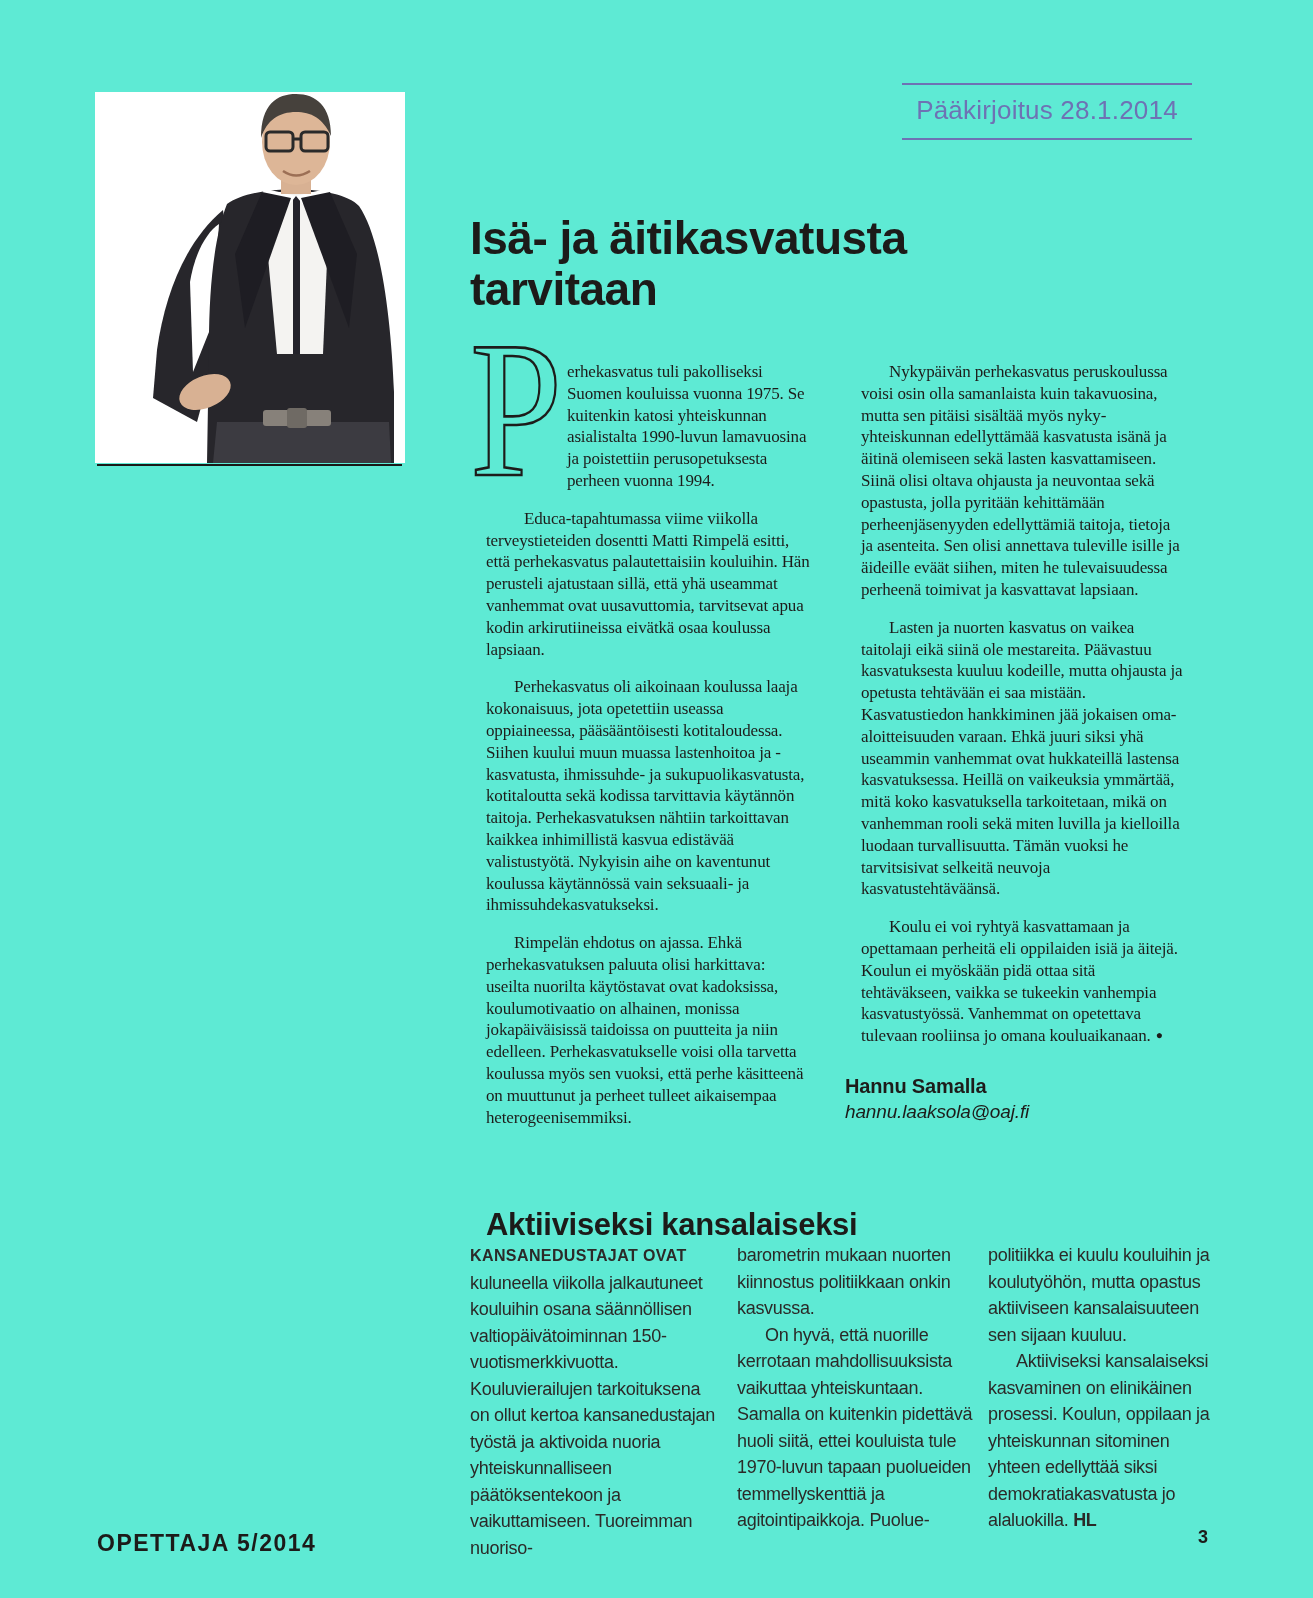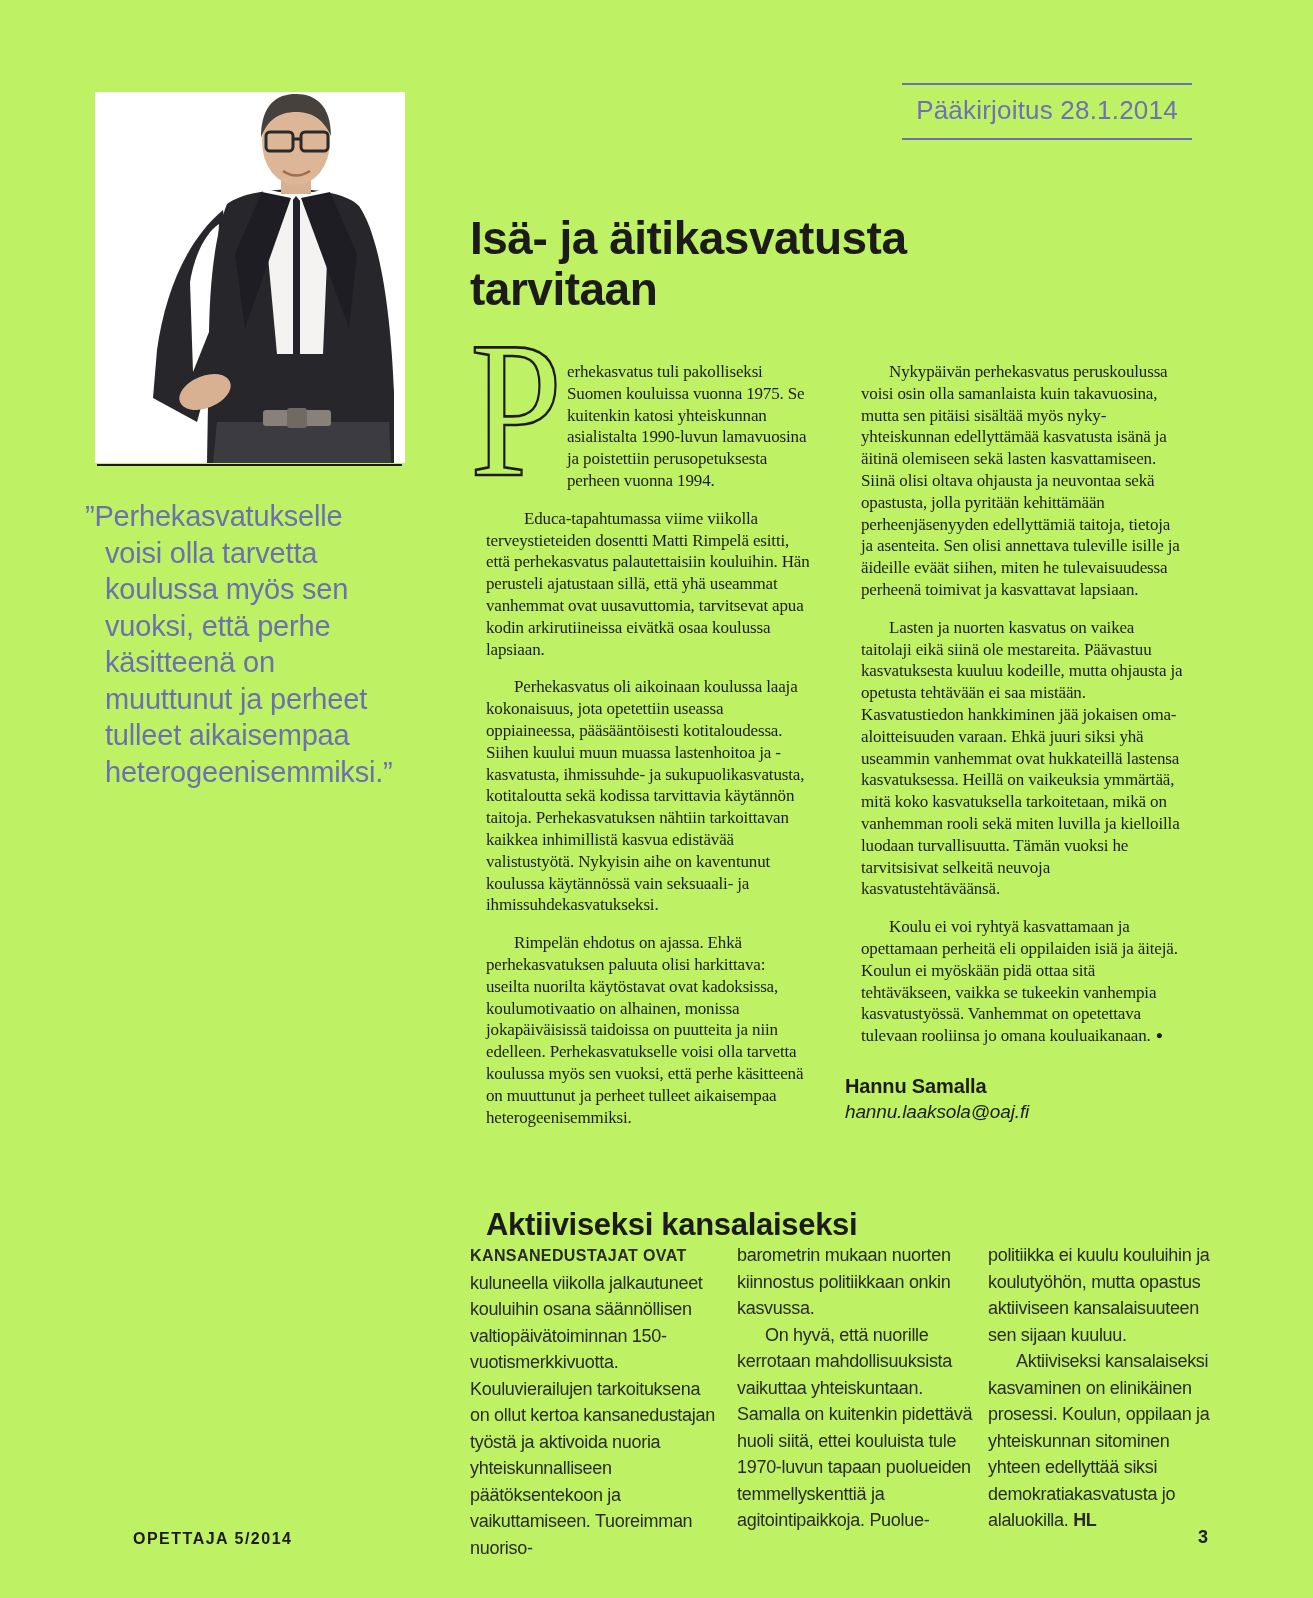--- a/index.html
+++ b/index.html
@@ -1,16 +1,16 @@
 <!DOCTYPE html>
 <html lang="fi"><head>
 <meta charset="utf-8">
 <style>
   html,body{margin:0;padding:0;background:#ffffff;}
-  .page{position:relative;width:1313px;height:1598px;background:#bef264;overflow:hidden;
+  .page{position:relative;width:1313px;height:1598px;background:#5eead4;overflow:hidden;
         font-family:"Liberation Sans",sans-serif;color:#1d1c1a;}
 
   
   .edition{position:absolute;left:902px;top:83px;width:290px;
            border-top:2px solid #6e72b4;border-bottom:2px solid #6e72b4;
            text-align:center;padding:10px 0 12px 0;}
   .edition span{font-size:26px;color:#6e72b4;letter-spacing:0.2px;}
 
   
   .photo{position:absolute;left:95px;top:92px;width:310px;height:371px;}
@@ -48,22 +48,22 @@
   .bcol{position:absolute;top:1242px;width:248px;
         font-size:18px;line-height:26.5px;letter-spacing:-0.3px;color:#2b2a28;}
   .bcol1{left:470px;}
   .bcol2{left:737px;}
   .bcol3{left:988px;width:236px;}
   .bcol p{margin:0;}
   .leadin{font-weight:700;font-size:16px;letter-spacing:0.4px;}
   .sig{font-weight:700;}
 
   
-  .footer-left{position:absolute;left:97px;top:1530px;font-size:16px;font-weight:700;
-               letter-spacing:1.5px;color:#1c1b19;margin-left:36px;}
+  .footer-left{position:absolute;left:97px;top:1530px;font-size:23px;font-weight:700;
+               letter-spacing:1.5px;color:#1c1b19;}
   .footer-right{position:absolute;left:1198px;top:1527px;font-size:18px;font-weight:700;color:#1c1b19;}
 </style>
 </head>
 <body>
 
 <div class="page">
 
   <div class="edition">
     <span>Pääkirjoitus 28.1.2014</span>
   </div>
@@ -103,21 +103,20 @@
 
       <rect x="171" y="40" width="27" height="19" rx="4" fill="none" stroke="#2a2a2a" stroke-width="3"></rect>
       <rect x="206" y="40" width="27" height="19" rx="4" fill="none" stroke="#2a2a2a" stroke-width="3"></rect>
       <line x1="198" y1="47" x2="206" y2="47" stroke="#2a2a2a" stroke-width="3"></line>
 
       <path d="M188 79 Q201 88 215 79" stroke="#9c6f55" stroke-width="2.5" fill="none"></path>
     </svg>
   </div>
   <div class="photo-rule"></div>
 
-  <div class="pullquote">”Perhekasvatukselle voisi olla tarvetta koulussa myös sen vuoksi, että perhe käsitteenä on muuttunut ja perheet tulleet aikaisempaa heterogeenisem­miksi.”</div>
 
   <h1 class="title" style="margin:0;">Isä- ja äitikasvatusta tarvitaan</h1>
 
   <div class="col colA">
     <span class="dropcap">
       <svg width="94" height="135" viewBox="0 0 94 135">
         <text transform="scale(0.85 1)" x="0" y="130" font-family="Liberation Serif, serif" font-size="195" fill="none" stroke="#1d1c1a" stroke-width="2.6">P</text>
       </svg>
     </span>
     <p>erhekasvatus tuli pakolliseksi Suomen kouluissa vuonna 1975. Se kuitenkin katosi yhteiskunnan asialistalta 1990-luvun lamavuosina ja poistettiin perusopetuksesta perheen vuonna 1994.</p>

